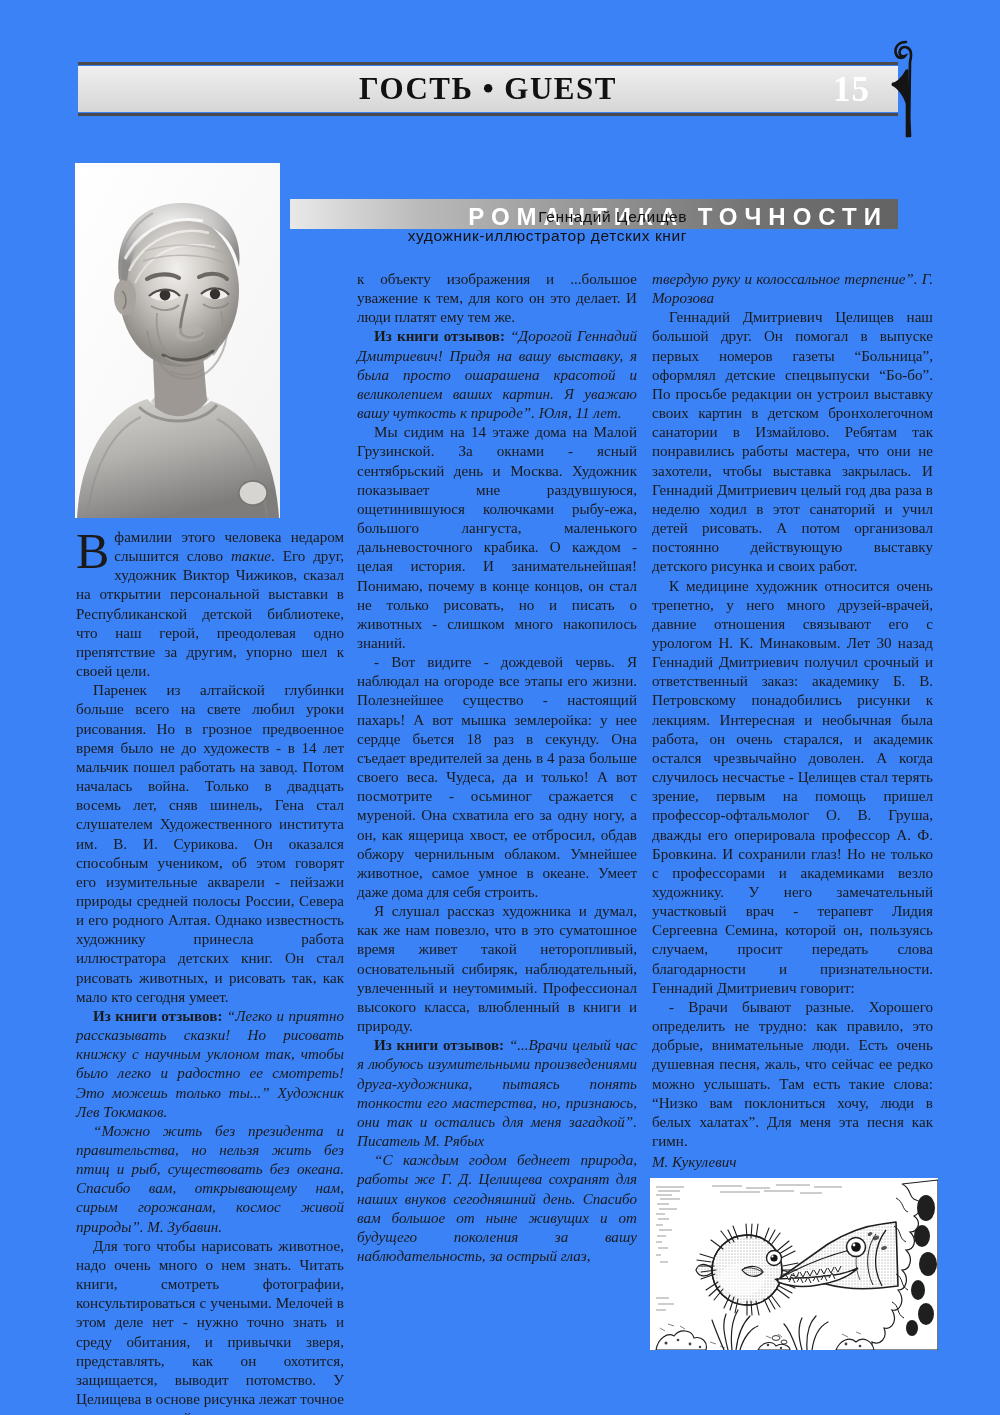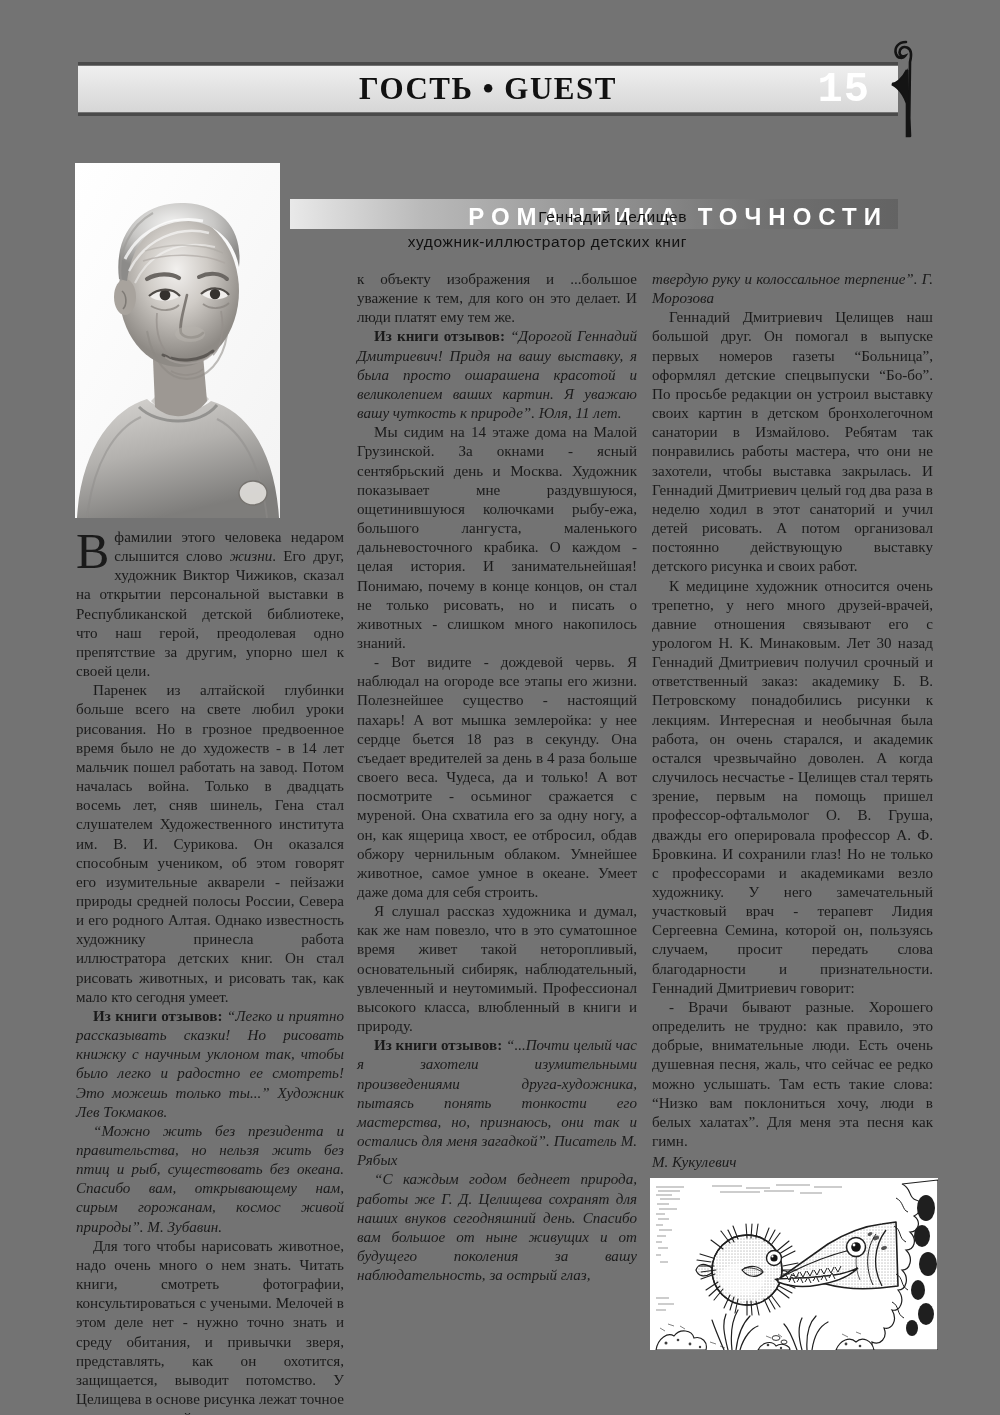--- a/index.html
+++ b/index.html
@@ -14,21 +14,21 @@
     color: #111;
     position: relative;
     overflow: hidden;
   }
 
   .page {
     position: absolute;
     left: 0; top: 0;
     width: 1000px;
     height: 1415px;
-    background: #737373;
+    background: #3b82f6;
   }
 
   
   .header-bar {
     position: absolute;
     left: 78px;
     top: 62px;
     width: 820px;
     height: 54px;
   }
@@ -65,23 +65,23 @@
     font-size: 31px;
     letter-spacing: 1.5px;
     color: #111;
   }
   .header-pagenum {
     position: absolute;
     right: 28px;
     top: 6px;
     height: 46px;
     line-height: 44px;
-    font-family: Liberation Mono, monospace;
+    font-family: Liberation Serif, serif;
     font-weight: bold;
-    font-size: 42px;
+    font-size: 35px;
     color: #ffffff;
     letter-spacing: 1px;
     text-align: center;
   }
   .header-ornament {
     position: absolute;
     right: -22px;
     top: -22px;
     width: 44px;
     height: 100px;
@@ -128,21 +128,21 @@
     top: 207px;
     width: 330px;
     font-family: "Liberation Sans", "DejaVu Sans", sans-serif;
     font-size: 15.5px;
     line-height: 19px;
     letter-spacing: 0.6px;
     color: #111;
     text-align: right;
   }
   .byline .name { display: block; }
-  .byline .role { display: block; margin-top: 6px; }
+  .byline .role { display: block; }
 
   
   .col {
     position: absolute;
     font-family: "Liberation Serif", "DejaVu Serif", serif;
     font-size: 15.1px;
     line-height: 19.15px;
     text-align: justify;
     text-justify: inter-word;
     color: #1a1a1a;
@@ -289,21 +289,21 @@
     <div class="title-banner-text">РОМАНТИКА ТОЧНОСТИ</div>
   </div>
 
   <div class="byline">
     <span class="name">Геннадий Целищев</span>
     <span class="role">художник-иллюстратор детских книг</span>
   </div>
 
   <div class="col" id="col1">
     <p class="noind">
-      <span class="dropcap">В</span><span>фамилии этого человека недаром слышится слово <i>жизни</i>. Его друг, художник Виктор Чижиков, сказал на открытии персональной выставки в Республиканской детской библиотеке, что наш герой, преодолевая одно препятствие за другим, упорно шел к своей цели.</span>
+      <span class="dropcap">В</span><span>фамилии этого человека недаром слышится слово <i>такие</i>. Его друг, художник Виктор Чижиков, сказал на открытии персональной выставки в Республиканской детской библиотеке, что наш герой, преодолевая одно препятствие за другим, упорно шел к своей цели.</span>
     </p>
     <p><span>Паренек из алтайской глубинки больше всего на свете любил уроки рисования. Но в грозное предвоенное время было не до художеств - в 14 лет мальчик пошел работать на завод. Потом началась война. Только в двадцать восемь лет, сняв шинель, Гена стал слушателем Художественного института им. В. И. Сурикова. Он оказался способным учеником, об этом говорят его изумительные акварели - пейзажи природы средней полосы России, Севера и его родного Алтая. Однако известность художнику принесла работа иллюстратора детских книг. Он стал рисовать животных, и рисовать так, как мало кто сегодня умеет.</span></p>
     <p>
       <span class="bd">Из книги отзывов:</span>
       <span class="it">“Легко и приятно рассказывать сказки! Но рисовать книжку с научным уклоном так, чтобы было легко и радостно ее смотреть! Это можешь только ты...” Художник Лев Токмаков.</span>
     </p>
     <p><span class="it">“Можно жить без президента и правительства, но нельзя жить без птиц и рыб, существовать без океана. Спасибо вам, открывающему нам, сирым горожанам, космос живой природы”. М. Зубавин.</span></p>
     <p><span>Для того чтобы нарисовать животное, надо очень много о нем знать. Читать книги, смотреть фотографии, консультироваться с учеными. Мелочей в этом деле нет - нужно точно знать и среду обитания, и привычки зверя, представлять, как он охотится, защищается, выводит потомство. У Целищева в основе рисунка лежат точное знание, огромный интерес</span></p>
   </div>
 
@@ -311,21 +311,21 @@
     <p class="noind"><span>к объекту изображения и ...большое уважение к тем, для кого он это делает. И люди платят ему тем же.</span></p>
     <p>
       <span class="bd">Из книги отзывов:</span>
       <span class="it">“Дорогой Геннадий Дмитриевич! Придя на вашу выставку, я была просто ошарашена красотой и великолепием ваших картин. Я уважаю вашу чуткость к природе”. Юля, 11 лет.</span>
     </p>
     <p><span>Мы сидим на 14 этаже дома на Малой Грузинской. За окнами - ясный сентябрьский день и Москва. Художник показывает мне раздувшуюся, ощетинившуюся колючками рыбу-ежа, большого лангуста, маленького дальневосточного крабика. О каждом - целая история. И занимательнейшая! Понимаю, почему в конце концов, он стал не только рисовать, но и писать о животных - слишком много накопилось знаний.</span></p>
     <p><span>- Вот видите - дождевой червь. Я наблюдал на огороде все этапы его жизни. Полезнейшее существо - настоящий пахарь! А вот мышка землеройка: у нее сердце бьется 18 раз в секунду. Она съедает вредителей за день в 4 раза больше своего веса. Чудеса, да и только! А вот посмотрите - осьминог сражается с муреной. Она схватила его за одну ногу, а он, как ящерица хвост, ее отбросил, обдав обжору чернильным облаком. Умнейшее животное, самое умное в океане. Умеет даже дома для себя строить.</span></p>
     <p><span>Я слушал рассказ художника и думал, как же нам повезло, что в это суматошное время живет такой неторопливый, основательный сибиряк, наблюдательный, увлеченный и неутомимый. Профессионал высокого класса, влюбленный в книги и природу.</span></p>
     <p>
       <span class="bd">Из книги отзывов:</span>
-      <span class="it">“...Почти целый час я захотели изумительными произведениями друга-художника, пытаясь понять тонкости его мастерства, но, признаюсь, они так и остались для меня загадкой”. Писатель М. Рябых</span>
+      <span class="it">“...Врачи целый час я любуюсь изумительными произведениями друга-художника, пытаясь понять тонкости его мастерства, но, признаюсь, они так и остались для меня загадкой”. Писатель М. Рябых</span>
     </p>
     <p><span class="it">“С каждым годом беднеет природа, работы же Г. Д. Целищева сохранят для наших внуков сегодняшний день. Спасибо вам большое от ныне живущих и от будущего поколения за вашу наблюдательность, за острый глаз,</span></p>
   </div>
 
   <div class="col" id="col3">
     <p class="noind"><span class="it">твердую руку и колоссальное терпение”. Г. Морозова</span></p>
     <p><span>Геннадий Дмитриевич Целищев наш большой друг. Он помогал в выпуске первых номеров газеты “Больница”, оформлял детские спецвыпуски “Бо-бо”. По просьбе редакции он устроил выставку своих картин в детском бронхолегочном санатории в Измайлово. Ребятам так понравились работы мастера, что они не захотели, чтобы выставка закрылась. И Геннадий Дмитриевич целый год два раза в неделю ходил в этот санаторий и учил детей рисовать. А потом организовал постоянно действующую выставку детского рисунка и своих работ.</span></p>
     <p><span>К медицине художник относится очень трепетно, у него много друзей-врачей, давние отношения связывают его с урологом Н. К. Минаковым. Лет 30 назад Геннадий Дмитриевич получил срочный и ответственный заказ: академику Б. В. Петровскому понадобились рисунки к лекциям. Интересная и необычная была работа, он очень старался, и академик остался чрезвычайно доволен. А когда случилось несчастье - Целищев стал терять зрение, первым на помощь пришел профессор-офтальмолог О. В. Груша, дважды его оперировала профессор А. Ф. Бровкина. И сохранили глаз! Но не только с профессорами и академиками везло художнику. У него замечательный участковый врач - терапевт Лидия Сергеевна Семина, которой он, пользуясь случаем, просит передать слова благодарности и признательности. Геннадий Дмитриевич говорит:</span></p>
     <p><span>- Врачи бывают разные. Хорошего определить не трудно: как правило, это добрые, внимательные люди. Есть очень душевная песня, жаль, что сейчас ее редко можно услышать. Там есть такие слова: “Низко вам поклониться хочу, люди в белых халатах”. Для меня эта песня как гимн.</span></p>
     <p class="noind">

